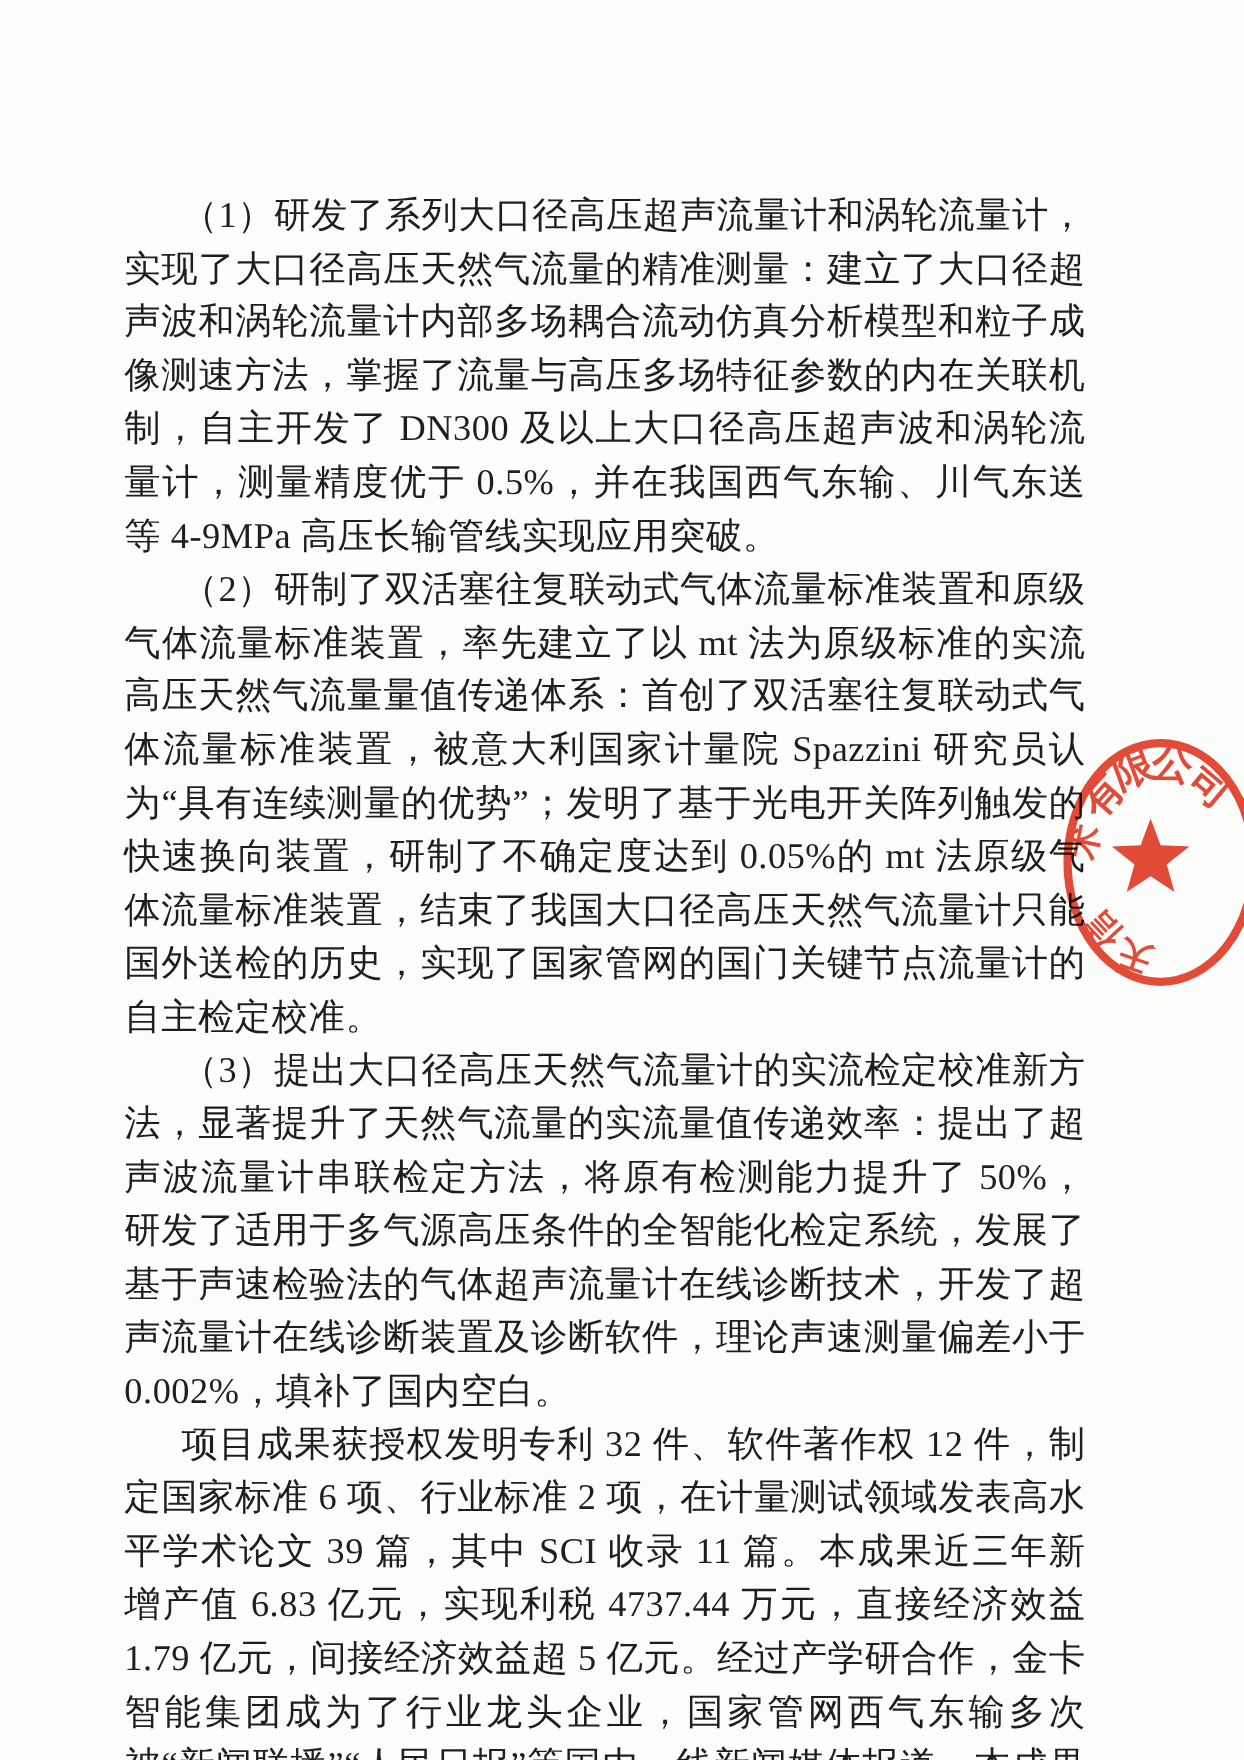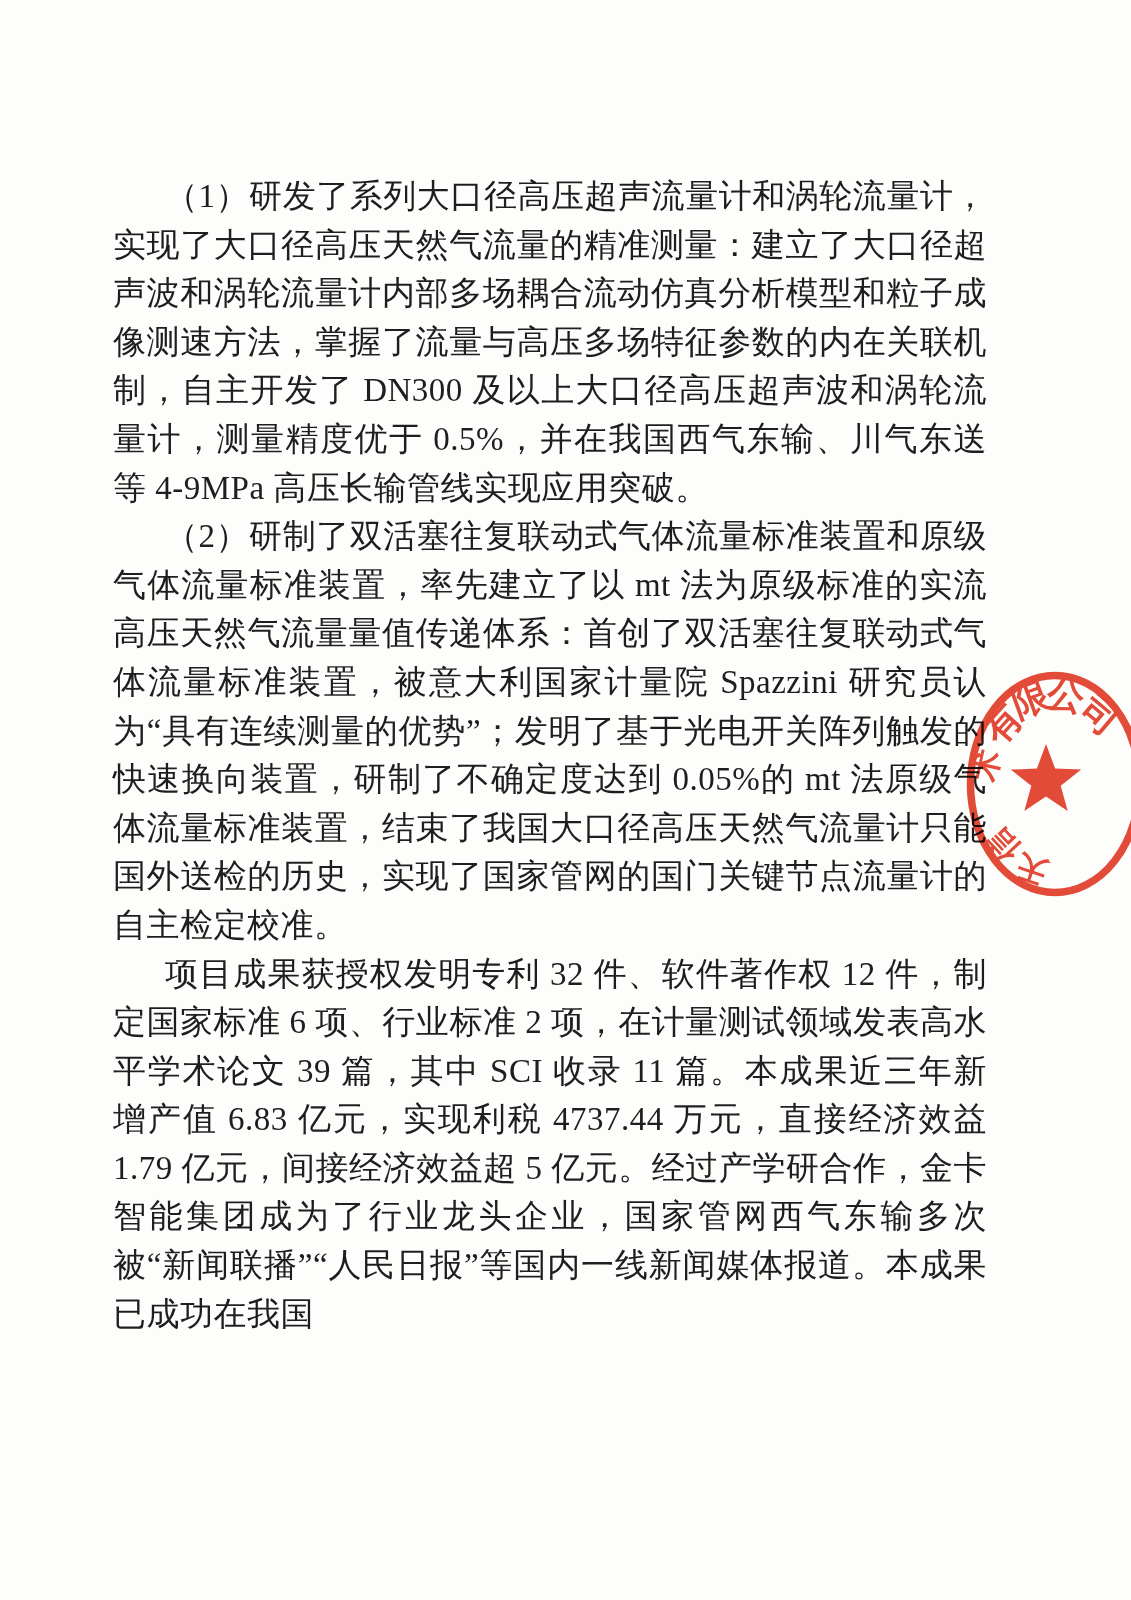--- a/index.html
+++ b/index.html
@@ -52,20 +52,21 @@
   .seal-char-side { font-size: 31px; }
 </style>
 </head>
 <body>
 
 <div class="page">
 
   <div class="content">
     <p>（1）研发了系列大口径高压超声流量计和涡轮流量计，实现了大口径高压天然气流量的精准测量：建立了大口径超声波和涡轮流量计内部多场耦合流动仿真分析模型和粒子成像测速方法，掌握了流量与高压多场特征参数的内在关联机制，自主开发了 DN300 及以上大口径高压超声波和涡轮流量计，测量精度优于 0.5%，并在我国西气东输、川气东送等 4-9MPa 高压长输管线实现应用突破。</p>
     <p>（2）研制了双活塞往复联动式气体流量标准装置和原级气体流量标准装置，率先建立了以 mt 法为原级标准的实流高压天然气流量量值传递体系：首创了双活塞往复联动式气体流量标准装置，被意大利国家计量院 Spazzini 研究员认为“具有连续测量的优势”；发明了基于光电开关阵列触发的快速换向装置，研制了不确定度达到 0.05%的 mt 法原级气体流量标准装置，结束了我国大口径高压天然气流量计只能国外送检的历史，实现了国家管网的国门关键节点流量计的自主检定校准。</p>
+    <p>（3）提出大口径高压天然气流量计的实流检定校准新方法，显著提升了天然气流量的实流量值传递效率：提出了超声波流量计串联检定方法，将原有检测能力提升了 50%，研发了适用于多气源高压条件的全智能化检定系统，发展了基于声速检验法的气体超声流量计在线诊断技术，开发了超声流量计在线诊断装置及诊断软件，理论声速测量偏差小于 0.002%，填补了国内空白。</p>
     <p>项目成果获授权发明专利 32 件、软件著作权 12 件，制定国家标准 6 项、行业标准 2 项，在计量测试领域发表高水平学术论文 39 篇，其中 SCI 收录 11 篇。本成果近三年新增产值 6.83 亿元，实现利税 4737.44 万元，直接经济效益 1.79 亿元，间接经济效益超 5 亿元。经过产学研合作，金卡智能集团成为了行业龙头企业，国家管网西气东输多次被“新闻联播”“人民日报”等国内一线新闻媒体报道。本成果已成功在我国</p>
   </div>
 
   <div class="stamp">
     <svg width="200" height="262" viewBox="0 0 200 262" xmlns="http://www.w3.org/2000/svg">
 
       <ellipse cx="110" cy="129" rx="84.5" ry="108.5" fill="none" stroke="#e13b28" stroke-width="7.5"></ellipse>
 
       <path transform="translate(101,126)" fill="#e13b28" d="M0,-37 L9.1,-12.5 L35.2,-11.4 L14.7,4.8 L21.7,29.9 L0,15.5 L-21.7,29.9 L-14.7,4.8 L-35.2,-11.4 L-9.1,-12.5 Z"></path>
 

